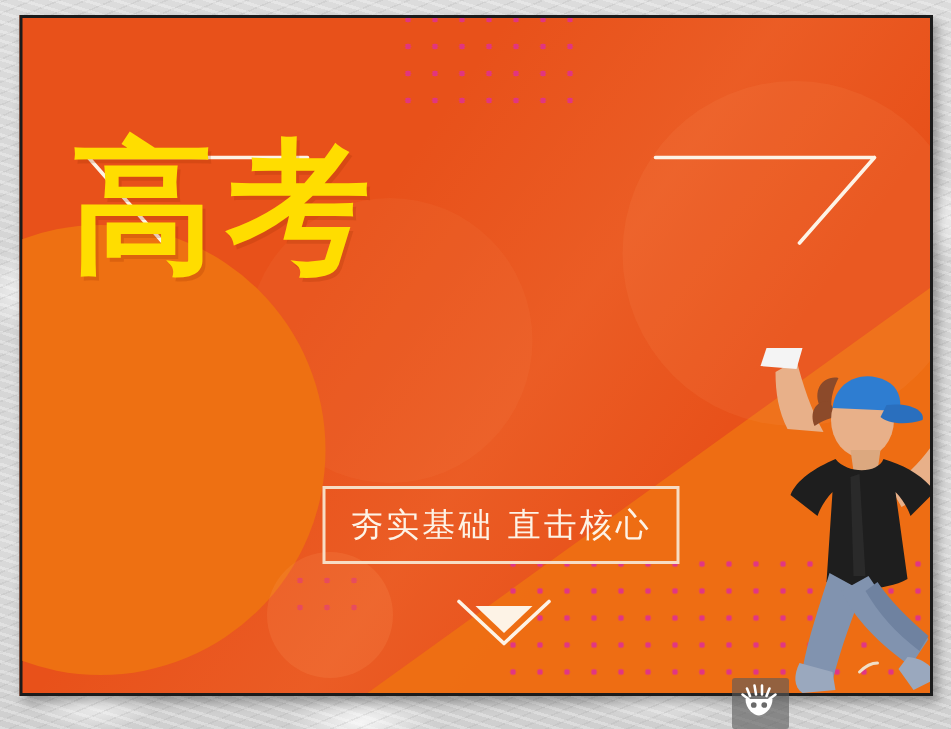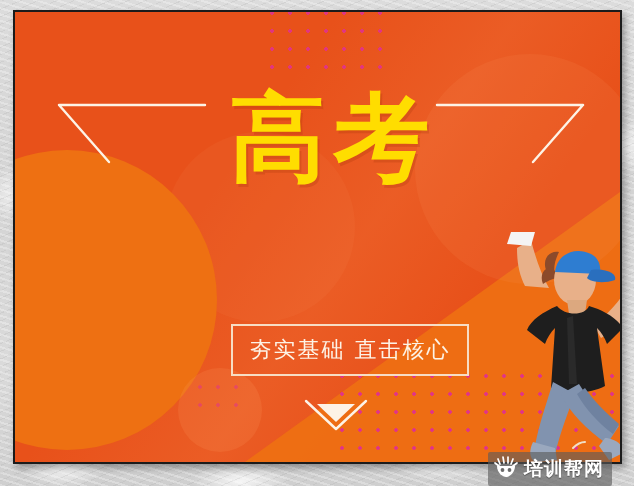--- a/index.html
+++ b/index.html
@@ -134,21 +134,20 @@
   .bracket { position: absolute; }
   .bracket svg { display: block; }
   #bracket-left  { left: 42px;  top: 88px; }
   #bracket-right { left: 420px; top: 88px; }
 
   
   #headline-main {
     position: absolute;
     left: 0; right: 0;
     top: 78px;
-    text-align: center;
     font-family: "DejaVu Sans", "Liberation Sans", sans-serif;
     font-weight: 700;
     font-size: 96px;
     line-height: 1;
     letter-spacing: 8px;
     color: #ffdd00;
     text-shadow: 2px 3px 0 rgba(150,45,0,.20);
     padding-left: 32px;
   }
   #headline-sub {
@@ -171,21 +170,20 @@
     position: absolute;
     left: 200px;
     top: 312px;
     width: 238px;
     height: 52px;
     border: 2px solid #f7ddc4;
     box-sizing: border-box;
     display: flex;
     align-items: center;
     justify-content: center;
-    margin-left: 16px;
   }
   #tagline-text {
     font-family: "DejaVu Sans", "Liberation Sans", sans-serif;
     font-size: 22px;
     font-weight: 500;
     letter-spacing: 2px;
     color: #fdf3e6;
     white-space: nowrap;
   }
 
@@ -330,16 +328,15 @@
 
   <div id="watermark">
     <span id="watermark-icon">
       <svg width="24" height="22" viewBox="0 0 24 22" aria-hidden="true">
         <path d="M4 3 L6 8 M9 1 L10 7 M14 1 L14 7 M19 3 L17 8 M1 7 L5 10 M23 7 L19 10" stroke="#ffffff" stroke-width="1.7" stroke-linecap="round" fill="none"></path>
         <path d="M3 10 C 3 17, 9 21, 12 21 C 15 21, 21 17, 21 10 Z" fill="#ffffff"></path>
         <circle cx="8.5" cy="14" r="1.9" fill="#6a6a6a"></circle>
         <circle cx="15.5" cy="14" r="1.9" fill="#6a6a6a"></circle>
       </svg>
     </span>
-    <span id="watermark-text">培训帮网</span>
   </div>
 
 </div>
 
 </body></html>

